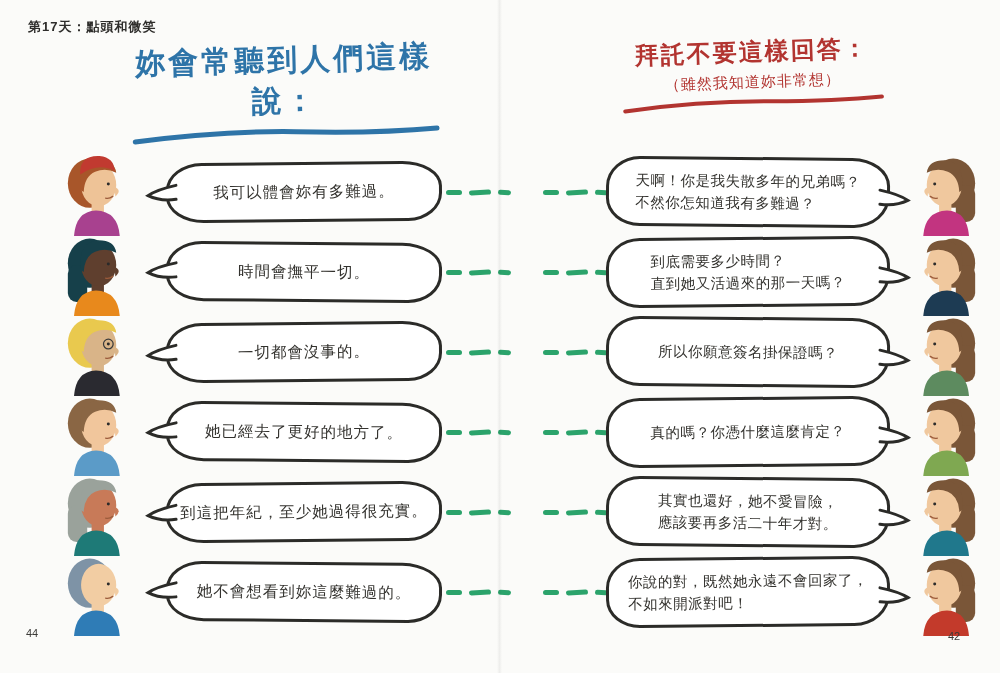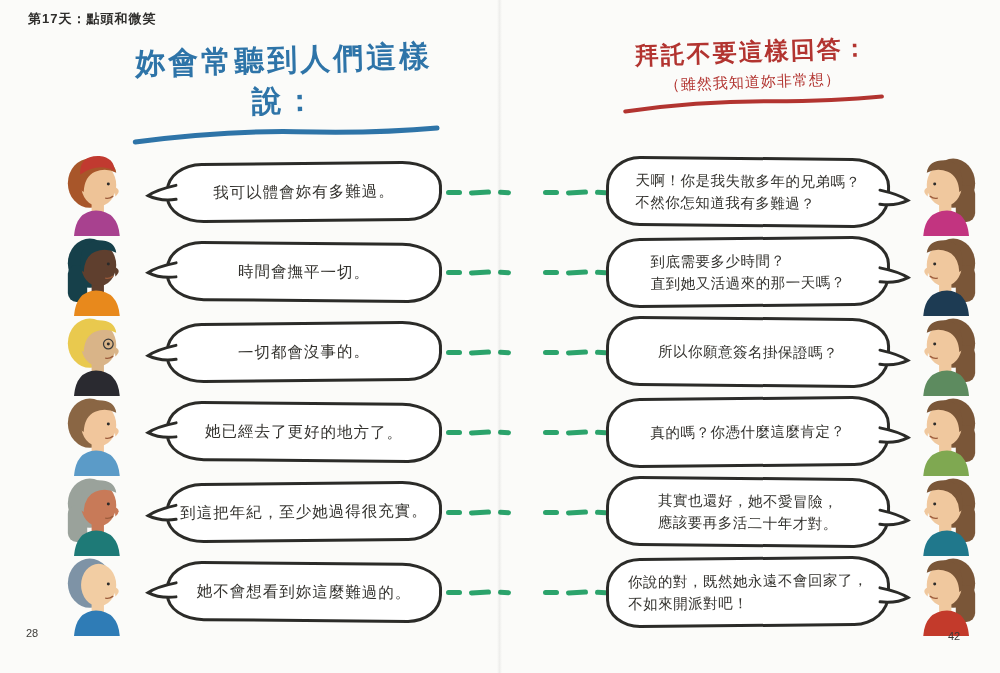--- a/index.html
+++ b/index.html
@@ -3,21 +3,21 @@
 <meta charset="utf-8">
 <style>
   html,body{margin:0;padding:0;}
   .book{
     position:relative;width:1000px;height:673px;overflow:hidden;
     background:var(--background,#fbfbf9);
     font-family:"Liberation Sans","DejaVu Sans",sans-serif;
     color:var(--text,#33322e);
   }
   .header{
-    position:absolute;left:28px;top:10px;font-size:13px;font-weight:bold;
+    position:absolute;left:28px;top:18px;font-size:13px;font-weight:bold;
     color:#2e2d2b;letter-spacing:1px;
   }
   
   .title-left-wrap{position:absolute;left:112px;top:40px;width:345px;text-align:center;transform:rotate(-1.5deg);}
   .title-left{font-size:30px;font-weight:bold;color:var(--title_left,#2e74a8);letter-spacing:3px;}
   .title-right-wrap{position:absolute;left:605px;top:36px;width:295px;text-align:center;transform:rotate(-2deg);}
   .title-right{font-size:24px;font-weight:bold;color:var(--title_right,#b23430);letter-spacing:2px;}
   .title-right-sub{font-size:15px;color:var(--title_right,#b23430);margin-top:5px;letter-spacing:1px;}
   .swoosh{display:block;margin:4px auto 0;}
   
@@ -461,15 +461,15 @@
         <path class="mouth" d="M64 55 q-4 3 -8 2" stroke="#9c5c3c" stroke-width="1.6" fill="none" stroke-linecap="round"></path>
         <path class="shirt" d="M20 100 Q22 72 45 71 Q70 72 72 100 Z" fill="var(--shirt)"></path>
         <path class="hat" d="M27 30 Q26 8 49 9 Q66 11 66 26 Q48 16 27 30 Z" fill="#c13a30"></path>
       </svg>
     </div>
 
   </div>
 </div>
 
   <div class="gutter"></div>
-  <div class="pageno pageno-left">28</div>
+  <div class="pageno pageno-left">44</div>
   <div class="pageno pageno-right">42</div>
 </div>
 
 </body></html>

